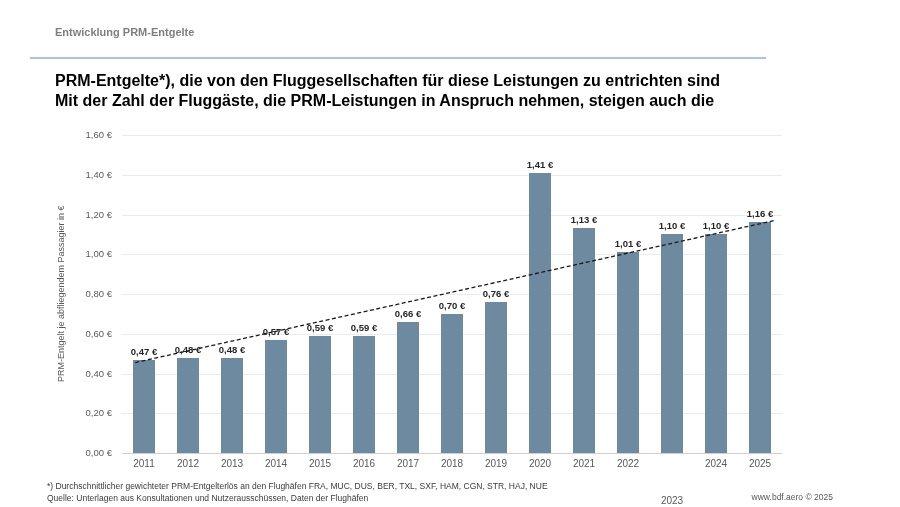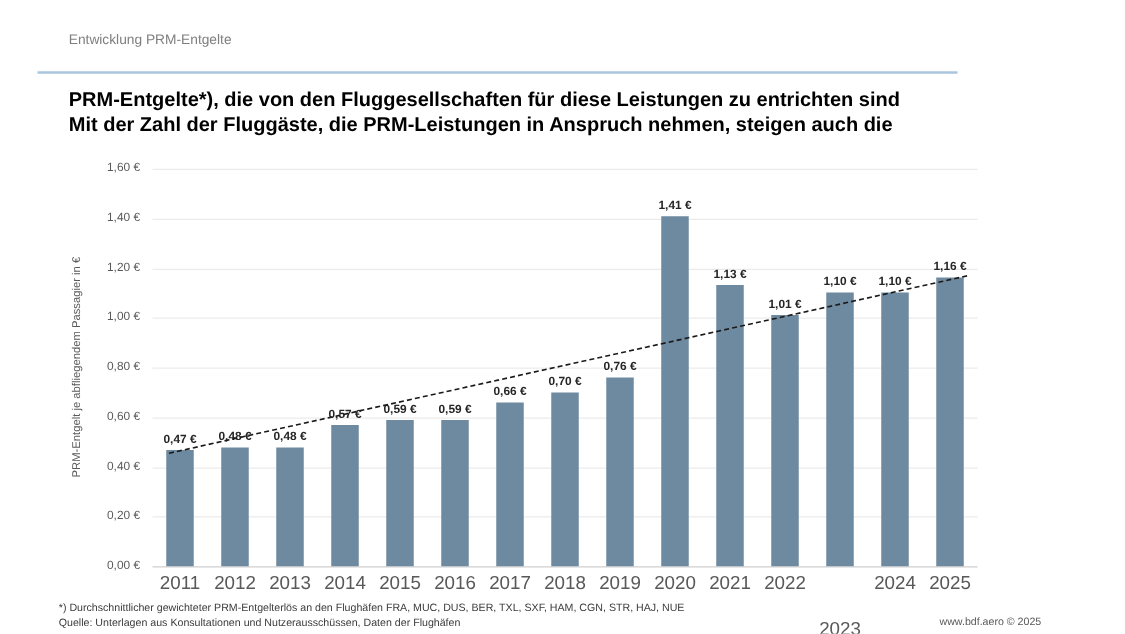--- a/index.html
+++ b/index.html
@@ -1,20 +1,20 @@
 <!DOCTYPE html>
 <html><head>
 <meta charset="utf-8">
 <style>
   html,body{margin:0;padding:0;}
   body{font-family:"Liberation Sans","DejaVu Sans",sans-serif;background:#fff;}
   .page{position:relative;width:900px;height:507px;background:#ffffff;overflow:hidden;}
 
   
-  .eyebrow{position:absolute;left:55px;top:26px;font-size:11px;font-weight:normal;color:#7f7f7f;}
+  .eyebrow{position:absolute;left:55px;top:26px;font-size:11px;font-weight:bold;color:#7f7f7f;}
   .divider{position:absolute;left:30px;top:57px;width:736px;height:2px;background:#aac6df;}
   .logo{position:absolute;left:786px;top:7px;width:100px;height:64px;background:#a7c8e8;
         display:flex;align-items:center;justify-content:center;}
   .logo-bd{font-size:30px;font-weight:500;color:#ffffff;letter-spacing:-1px;line-height:1;margin-top:6px;}
   .logo-f{font-size:30px;font-weight:500;color:#56789a;line-height:1;margin-top:6px;}
   .logo-arrow{position:absolute;right:16px;top:8px;width:22px;height:20px;}
 
   
   .title{position:absolute;left:55px;top:71px;width:830px;font-size:16px;font-weight:bold;
          color:#000;line-height:20px;}
@@ -27,21 +27,21 @@
   .ytick{position:absolute;right:0;width:74px;text-align:right;font-size:9.5px;color:#595959;}
   .plot{position:absolute;left:122px;top:135px;width:660px;height:318px;}
   .gridline{position:absolute;left:0;width:660px;height:1px;background:#ebebeb;}
   .gridline.axisline{background:#cfcfcf;}
   .slot{position:absolute;bottom:0;height:100%;}
   .bar{position:absolute;left:50%;transform:translateX(-50%);bottom:0;width:22px;}
   .bar-label{position:absolute;left:50%;transform:translateX(-50%);text-align:center;
              font-size:9.5px;font-weight:bold;color:#262626;white-space:nowrap;}
   .trend-svg{position:absolute;left:0;top:0;width:660px;height:318px;overflow:visible;}
   .xlabels{position:absolute;left:122px;top:458px;width:660px;height:14px;}
-  .xtick{position:absolute;text-align:center;font-size:15px;color:#595959;}
+  .xtick{position:absolute;text-align:center;font-size:10px;color:#595959;}
 
   
   .footnotes{position:absolute;left:47px;top:480px;font-size:8.5px;color:#3b3b3b;line-height:12px;}
   .footer-right{position:absolute;right:67px;top:492px;font-size:8.5px;color:#595959;}
 </style>
 </head>
 <body>
 
 <div class="page">
 

